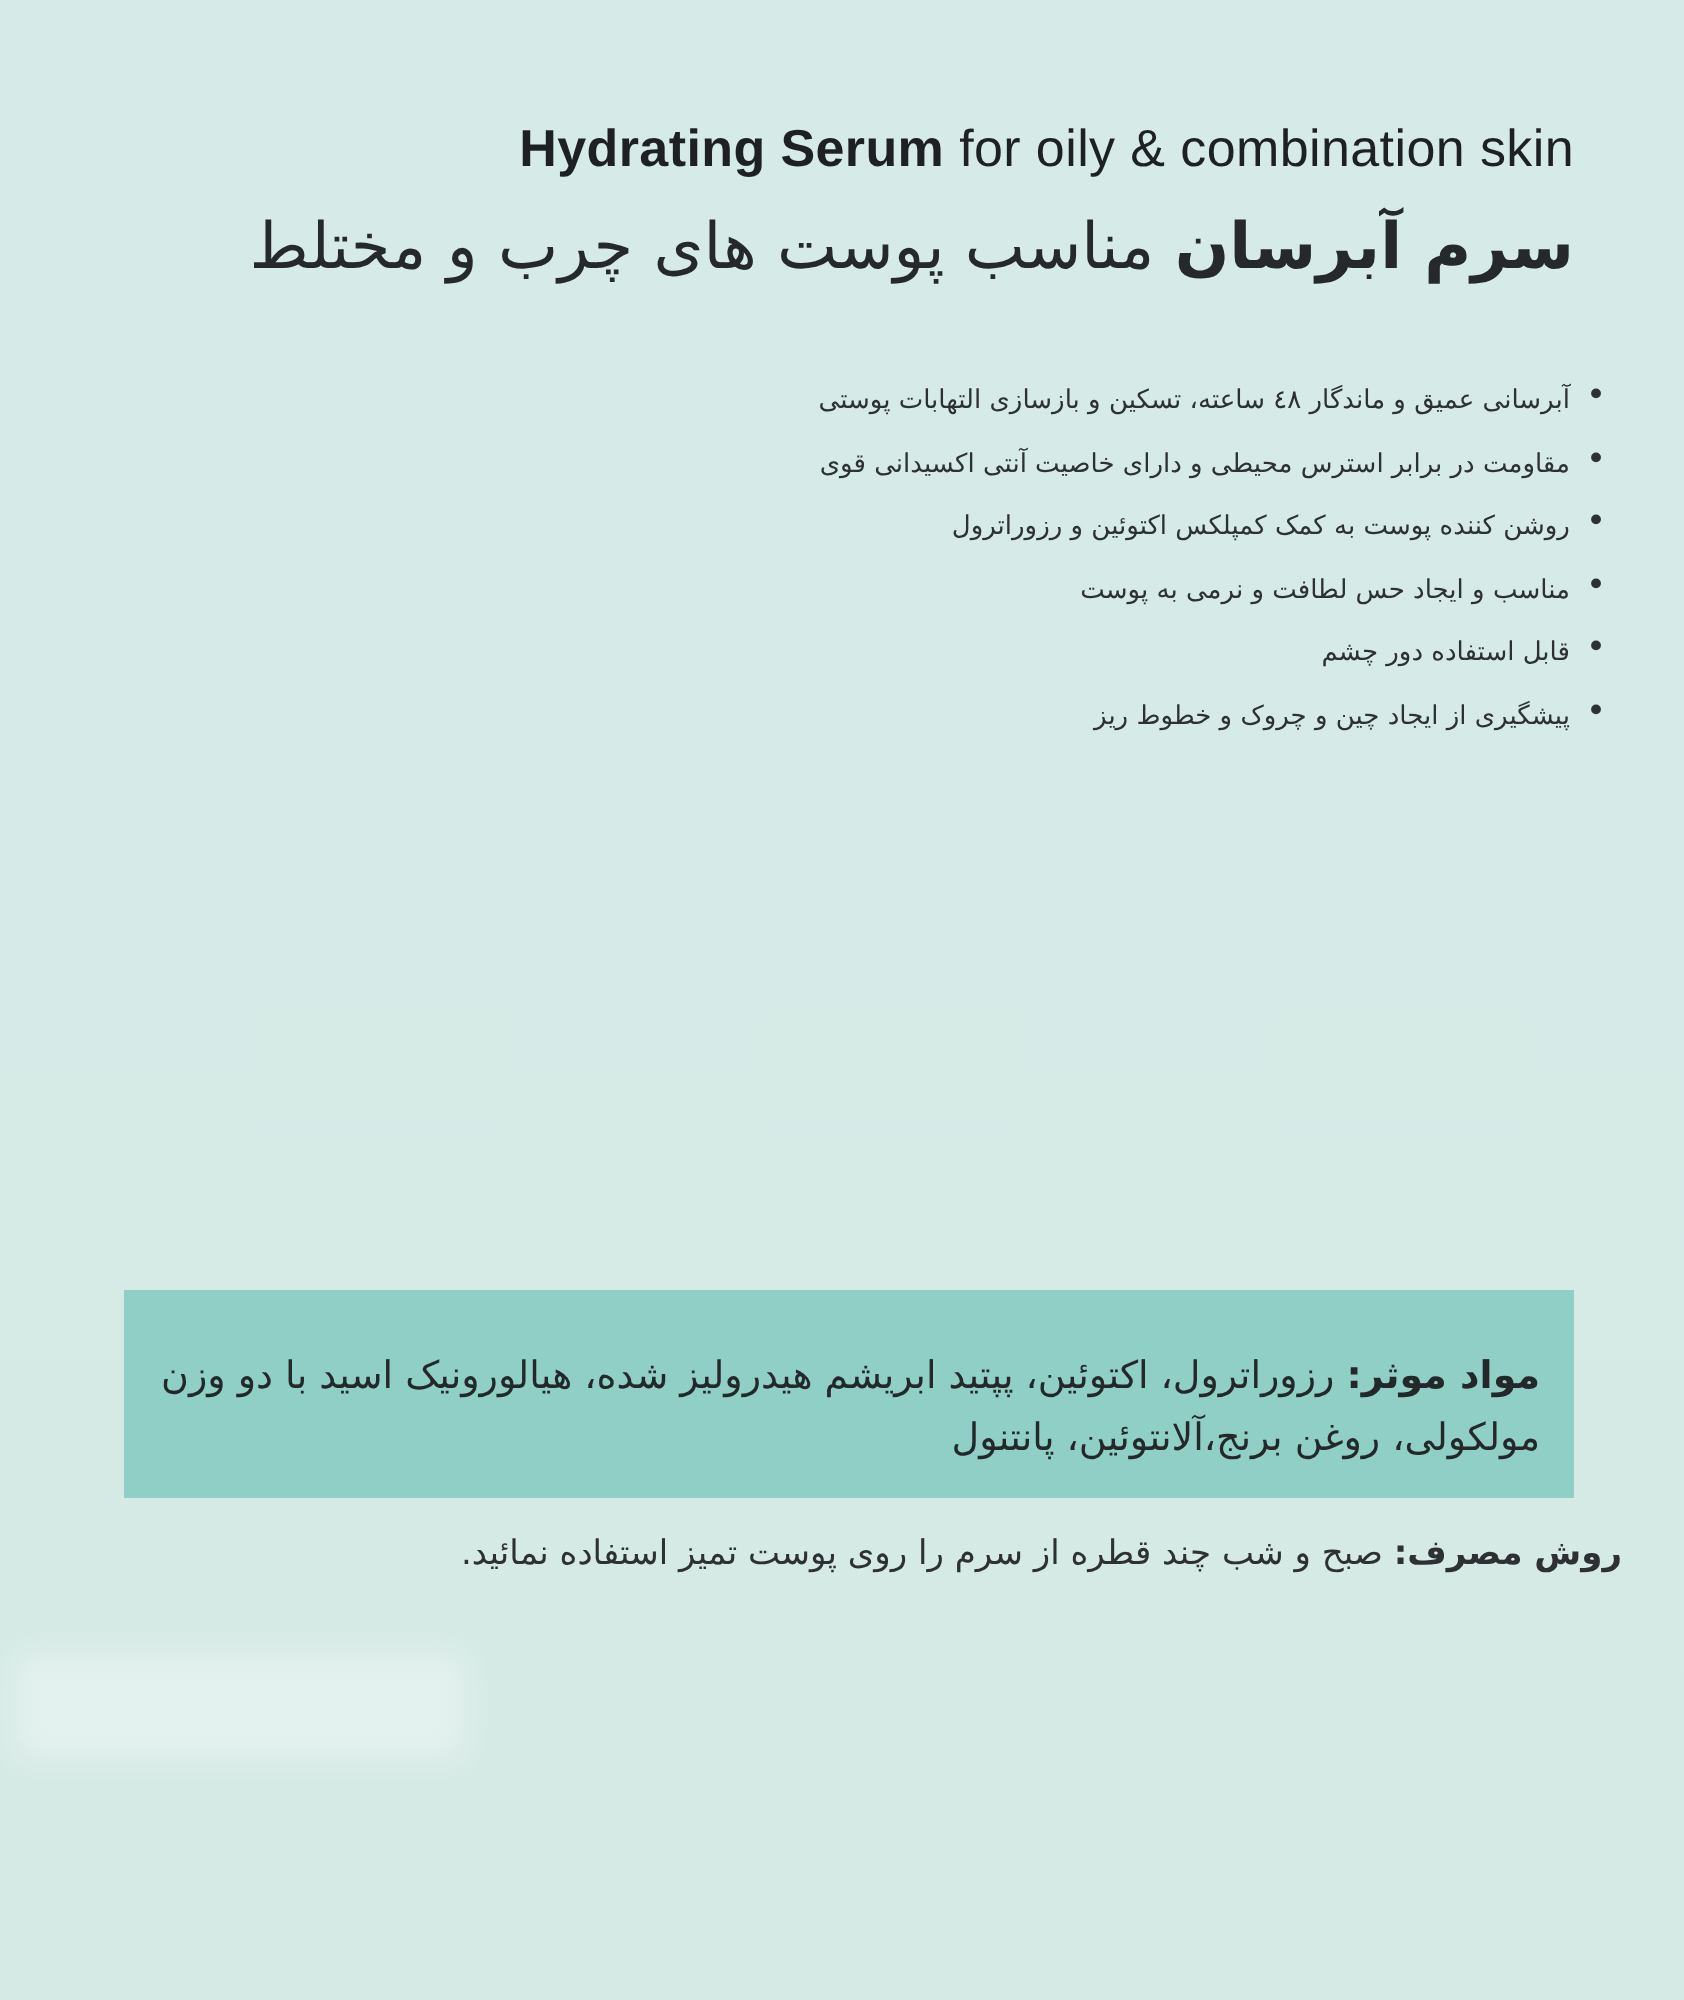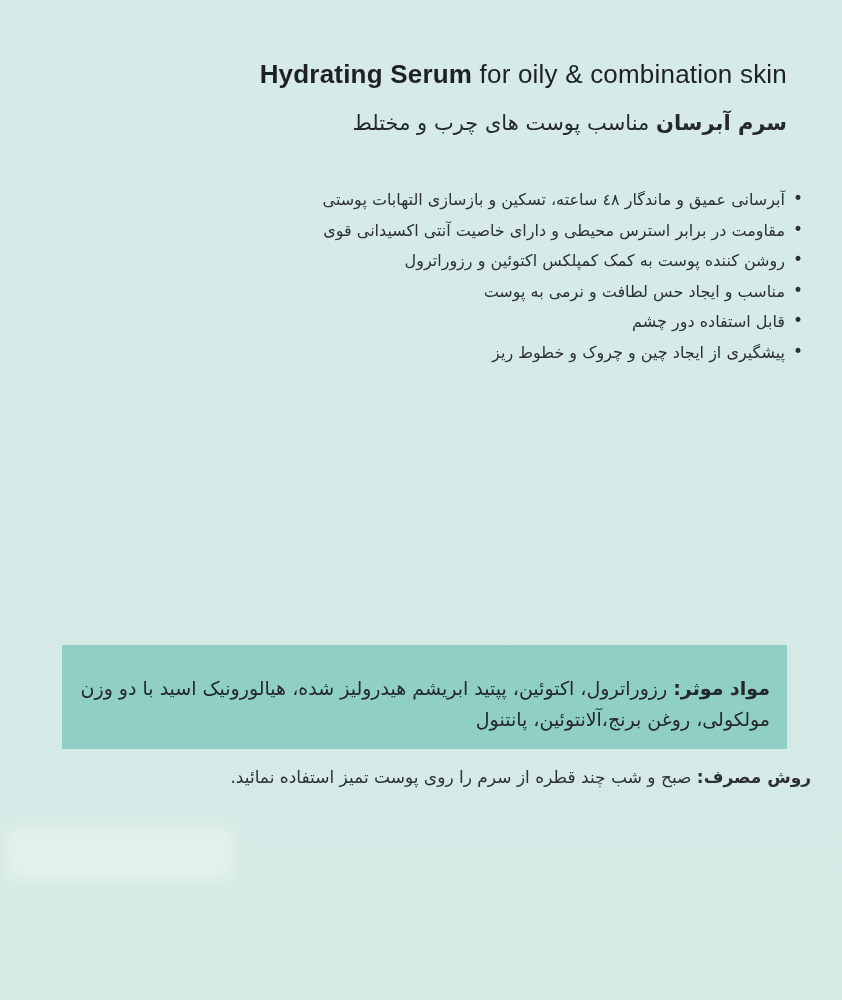--- a/index.html
+++ b/index.html
@@ -28,39 +28,39 @@
     font-family: "Liberation Sans", "DejaVu Sans", sans-serif;
     font-size: 26px;
     line-height: 32px;
     color: #1e2123;
     letter-spacing: 0.2px;
   }
   .title-en .b { font-weight: bold; }
   .title-fa {
     direction: rtl;
     margin-top: 18px;
-    font-size: 21px;
+    font-size: 32px;
     line-height: 30px;
     color: #26292b;
   }
   .title-fa .b { font-weight: bold; }
 
   
   .features {
     position: absolute;
     top: 184px;
     right: 39px;
     margin: 0;
     padding: 0;
     list-style: none;
     direction: rtl;
     text-align: right;
   }
   .features li {
-    font-size: 16px;
+    font-size: 13px;
     line-height: 29.5px;
     color: #2d3133;
     white-space: nowrap;
   }
   .features li::before {
     content: "•";
     display: inline-block;
     margin-left: 8px;
     color: #2d3133;
     font-size: 17px;

